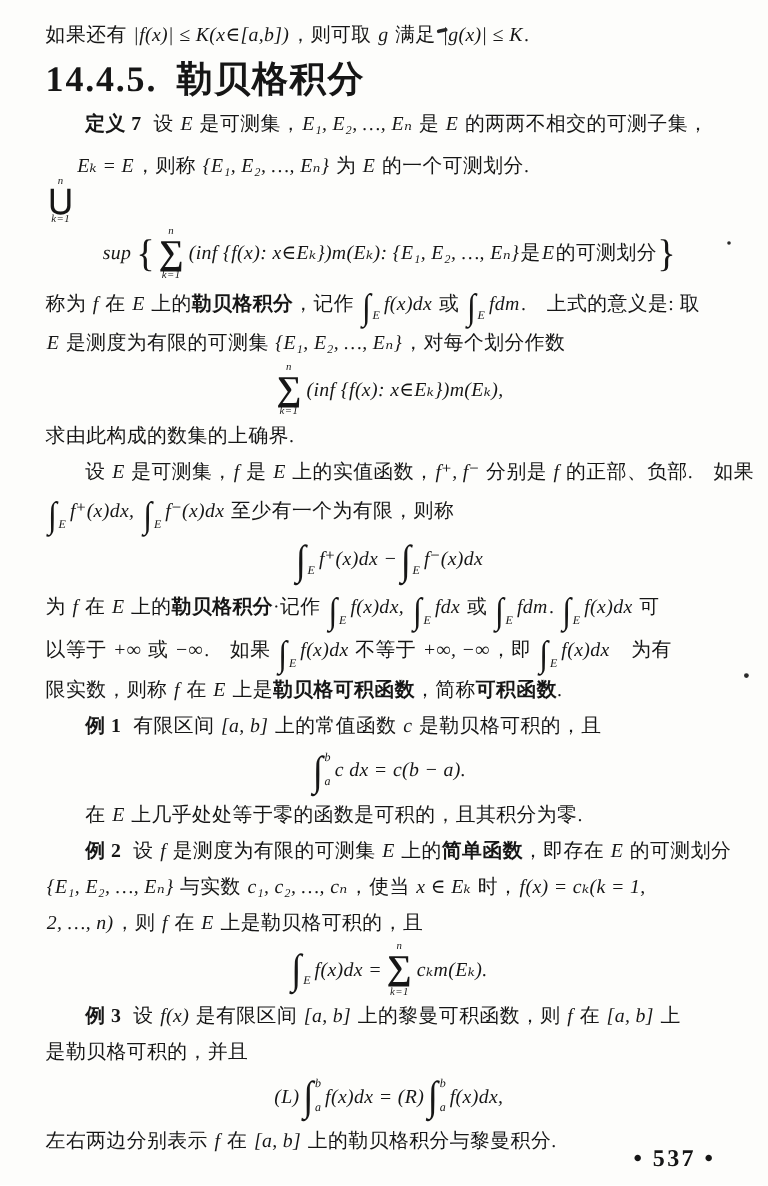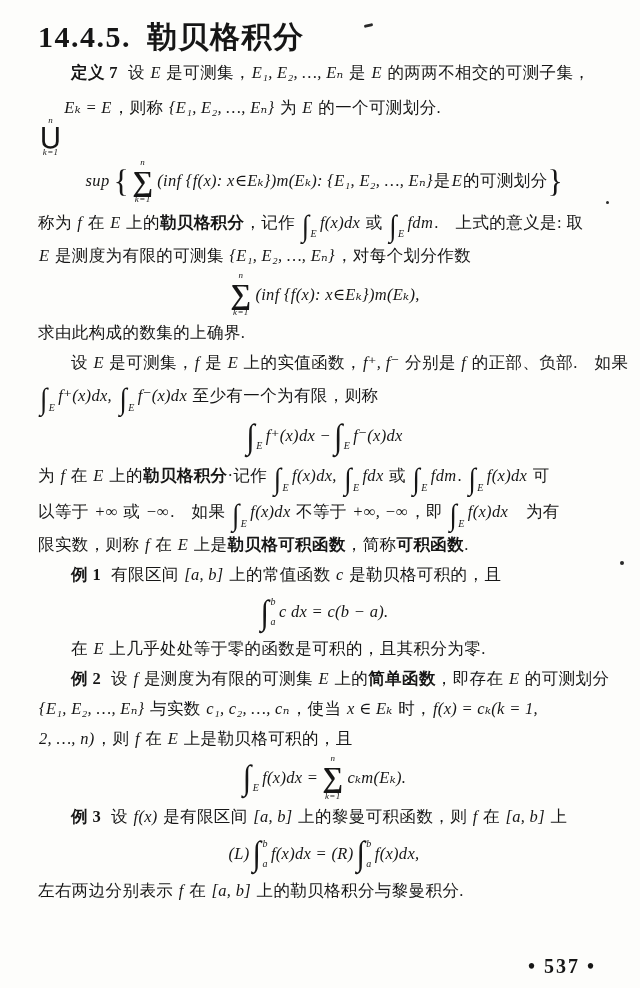--- a/index.html
+++ b/index.html
@@ -66,20 +66,21 @@
   .speck{position:absolute;background:#2a2a2a;border-radius:2px;}
   .speck-1{left:364px;top:24px;width:9px;height:3px;transform:rotate(-12deg);}
   .speck-2{left:606px;top:201px;width:3px;height:3px;}
   .speck-3{left:620px;top:561px;width:4px;height:4px;}
 </style>
 </head>
 <body>
 
 <div class="page">
   <div>
+      <div class="line"><span class="rt">如果还有 </span><span class="rm">|f(x)| ≤ K(x∈[a,b])</span><span class="rt">，则可取 </span><span class="rm">g</span><span class="rt"> 满足 </span><span class="rm">|g(x)| ≤ K</span><span class="rt">.</span></div>
       <div class="line heading"><span class="rb">14.4.5.</span><span class="gap" style="width: 16px;"></span><span class="rb">勒贝格积分</span></div>
       <div class="line indent"><span class="rb">定义 7</span><span class="gap" style="width: 10px;"></span><span class="rt">设 </span><span class="rm">E</span><span class="rt"> 是可测集，</span><span class="rm">E₁, E₂, …, Eₙ</span><span class="rt"> 是 </span><span class="rm">E</span><span class="rt"> 的两两不相交的可测子集，</span></div>
       <div class="line oph"><span class="rop">
           <span class="rop-t">n</span>
           <span class="rop-s">⋃</span>
           <span class="rop-b">k=1</span>
         </span><span class="rm">Eₖ = E</span><span class="rt">，则称 </span><span class="rm">{E₁, E₂, …, Eₙ}</span><span class="rt"> 为 </span><span class="rm">E</span><span class="rt"> 的一个可测划分.</span></div>
       <div class="line formula">
         <span class="rm">sup</span>
         <span class="gap" style="width: 3px;"></span>
@@ -214,20 +215,21 @@
         </span>
         <span class="rm">f(x)dx = </span>
         <span class="rop">
           <span class="rop-t">n</span>
           <span class="rop-s">∑</span>
           <span class="rop-b">k=1</span>
         </span>
         <span class="rm">cₖm(Eₖ).</span>
       </div>
       <div class="line indent"><span class="rb">例 3</span><span class="gap" style="width: 10px;"></span><span class="rt">设 </span><span class="rm">f(x)</span><span class="rt"> 是有限区间 </span><span class="rm">[a, b]</span><span class="rt"> 上的黎曼可积函数，则 </span><span class="rm">f</span><span class="rt"> 在 </span><span class="rm">[a, b]</span><span class="rt"> 上</span></div>
+      <div class="line"><span class="rt">是勒贝格可积的，并且</span></div>
       <div class="line formula">
         <span class="rm">(L) </span>
         <span class="rint">
           <span class="int-s">∫</span>
           <span class="int-l">
             <span class="int-sup">b</span>
             <span class="int-sub">a</span>
           </span>
         </span>
         <span class="rm">f(x)dx = (R) </span>

